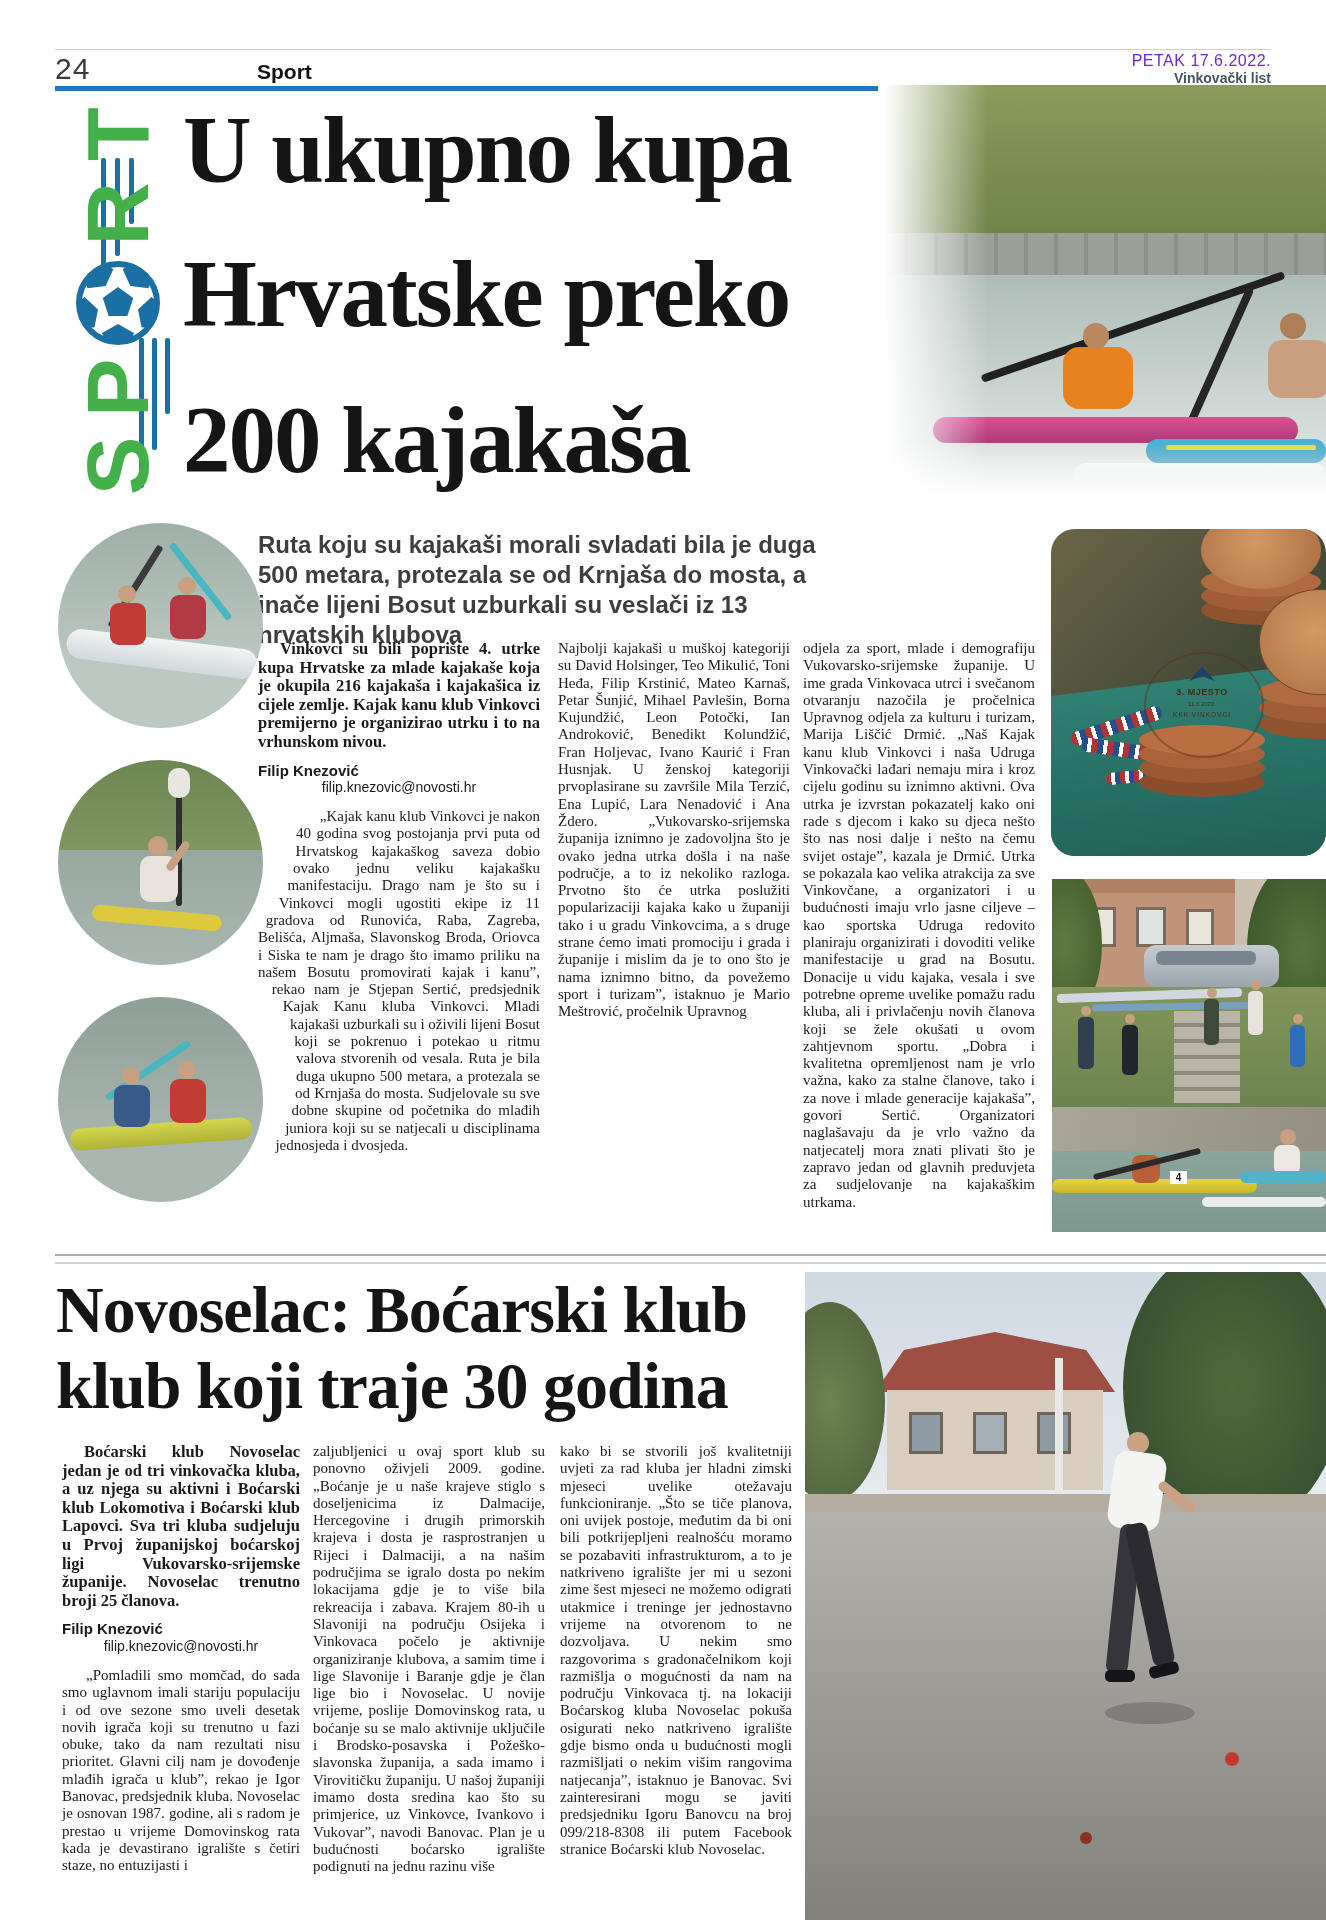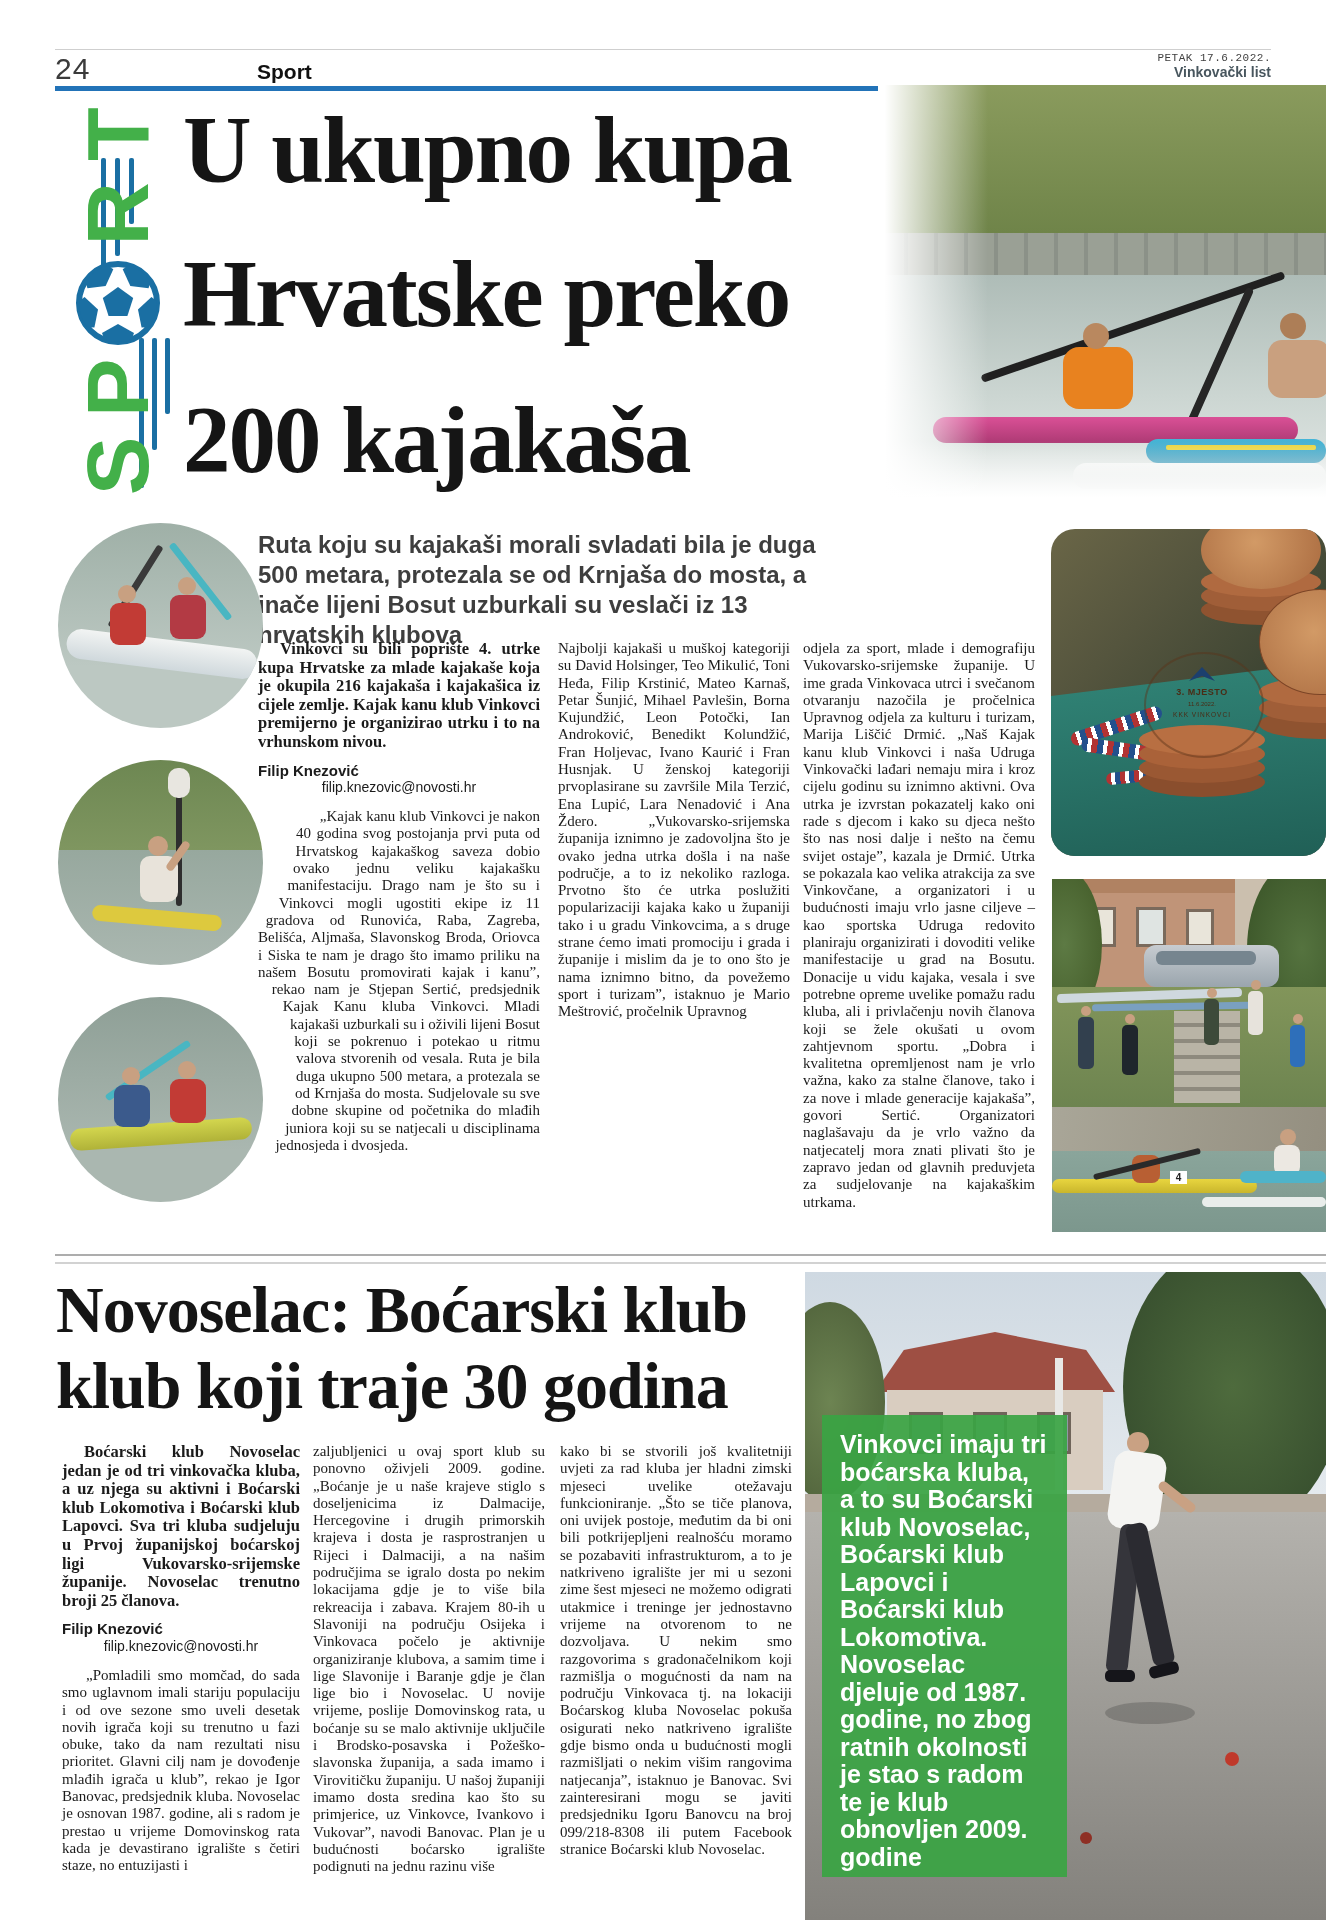--- a/index.html
+++ b/index.html
@@ -6,21 +6,21 @@
   #page{position:relative;width:1326px;height:1920px;background:#ffffff;overflow:hidden;
         font-family:"Liberation Sans",sans-serif;color:#1c1c1c;}
   .abs{position:absolute;}
 
   
   .hair-rule{left:55px;top:49px;width:1216px;height:1px;background:#cfcfcf;}
   .blue-rule{left:55px;top:86px;width:1216px;height:5px;background:#2273b8;}
   .page-num{left:55px;top:52px;font-size:30px;font-weight:400;color:#3b3b3b;letter-spacing:1px;}
   .section-label{left:257px;top:60px;font-size:21px;font-weight:bold;color:#101010;}
   .masthead{right:55px;top:52px;text-align:right;}
-  .masthead .date{font-size:11px;color:#404040;letter-spacing:.5px;font-family:Liberation Mono, monospace;}
+  .masthead .date{font-size:16px;color:#6d28d9;letter-spacing:.5px;}
   .masthead .pub{font-size:14px;color:#48565e;font-weight:bold;}
 
   
   .logo-letter{position:absolute;left:75px;width:86px;height:72px;display:flex;align-items:center;
       justify-content:center;transform:rotate(-90deg);font:bold 88px/1 "Liberation Sans",sans-serif;
       color:#43b049;z-index:2;}
   .streak{position:absolute;width:5px;background:#1a6fa3;z-index:1;border-radius:2px;}
 
   
   .h1-line{position:absolute;left:183px;font-family:"Liberation Serif",serif;font-weight:bold;
@@ -306,16 +306,15 @@
       <div class="abs" style="left:306px;top:180px;width:52px;height:78px;background:#f4f4f2;border-radius:14px;transform:rotate(8deg);"></div>
       <div class="abs" style="left:350px;top:220px;width:44px;height:10px;background:#c9a183;border-radius:5px;transform:rotate(38deg);"></div>
       <div class="abs" style="left:308px;top:252px;width:22px;height:150px;background:#35353b;border-radius:8px;transform:rotate(6deg);"></div>
       <div class="abs" style="left:334px;top:250px;width:22px;height:145px;background:#2b2b31;border-radius:8px;transform:rotate(-12deg);"></div>
       <div class="abs" style="left:300px;top:398px;width:30px;height:12px;background:#15151a;border-radius:5px;"></div>
       <div class="abs" style="left:344px;top:392px;width:30px;height:12px;background:#15151a;border-radius:5px;transform:rotate(-14deg);"></div>
     </div>
     <div class="abs" style="left:420px;top:480px;width:14px;height:14px;background:#c0392b;border-radius:50%;"></div>
     <div class="abs" style="left:275px;top:560px;width:12px;height:12px;background:#8e2f24;border-radius:50%;"></div>
 
-    <div class="overlay-quote">Vinkovci imaju tri boćarska kluba, a to su Boćarski klub Novoselac, Boćarski klub Lapovci i Boćarski klub Lokomotiva. Novoselac djeluje od 1987. godine, no zbog ratnih okolnosti je stao s radom te je klub obnovljen 2009. godine</div>
   </div>
 
 </div>
 
 </body></html>

